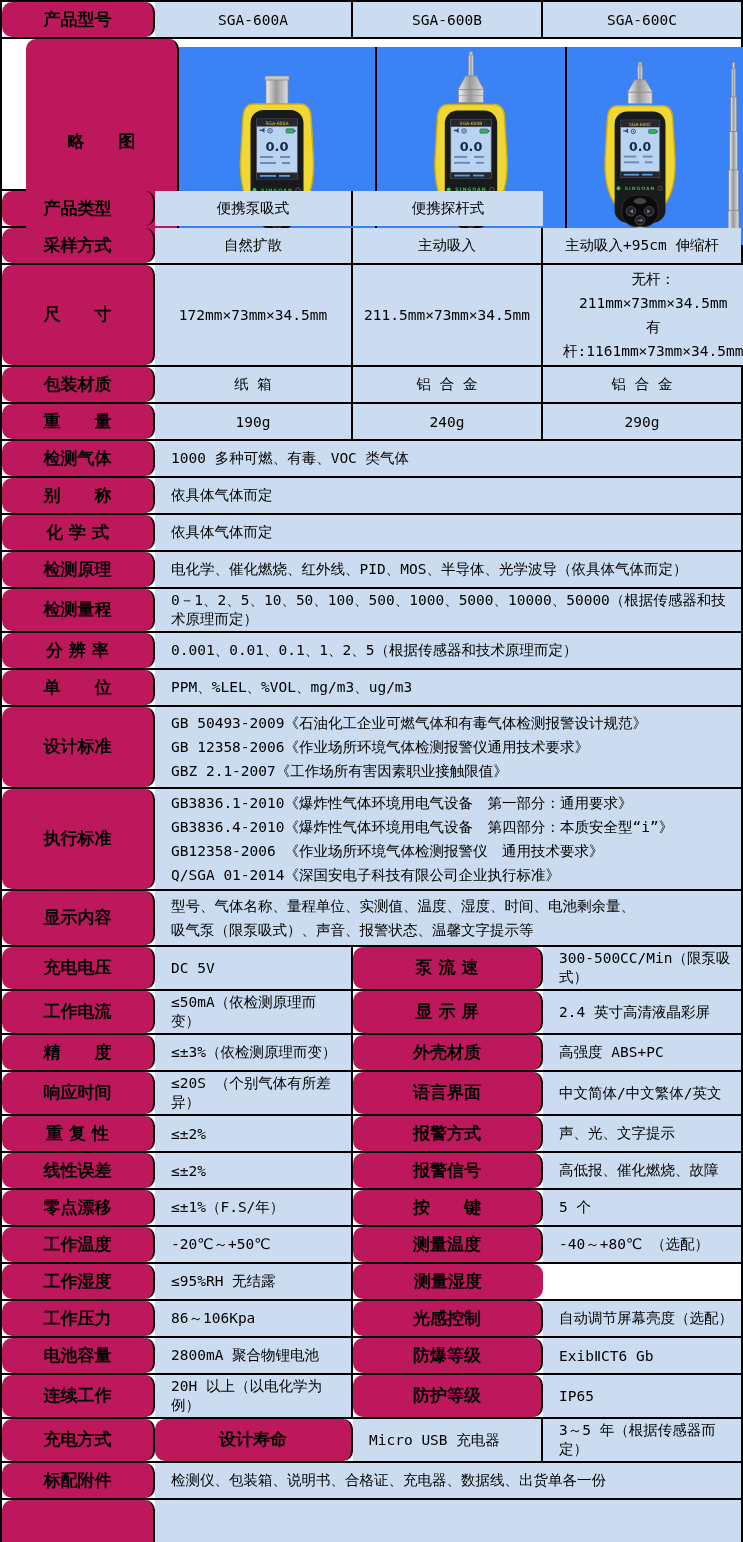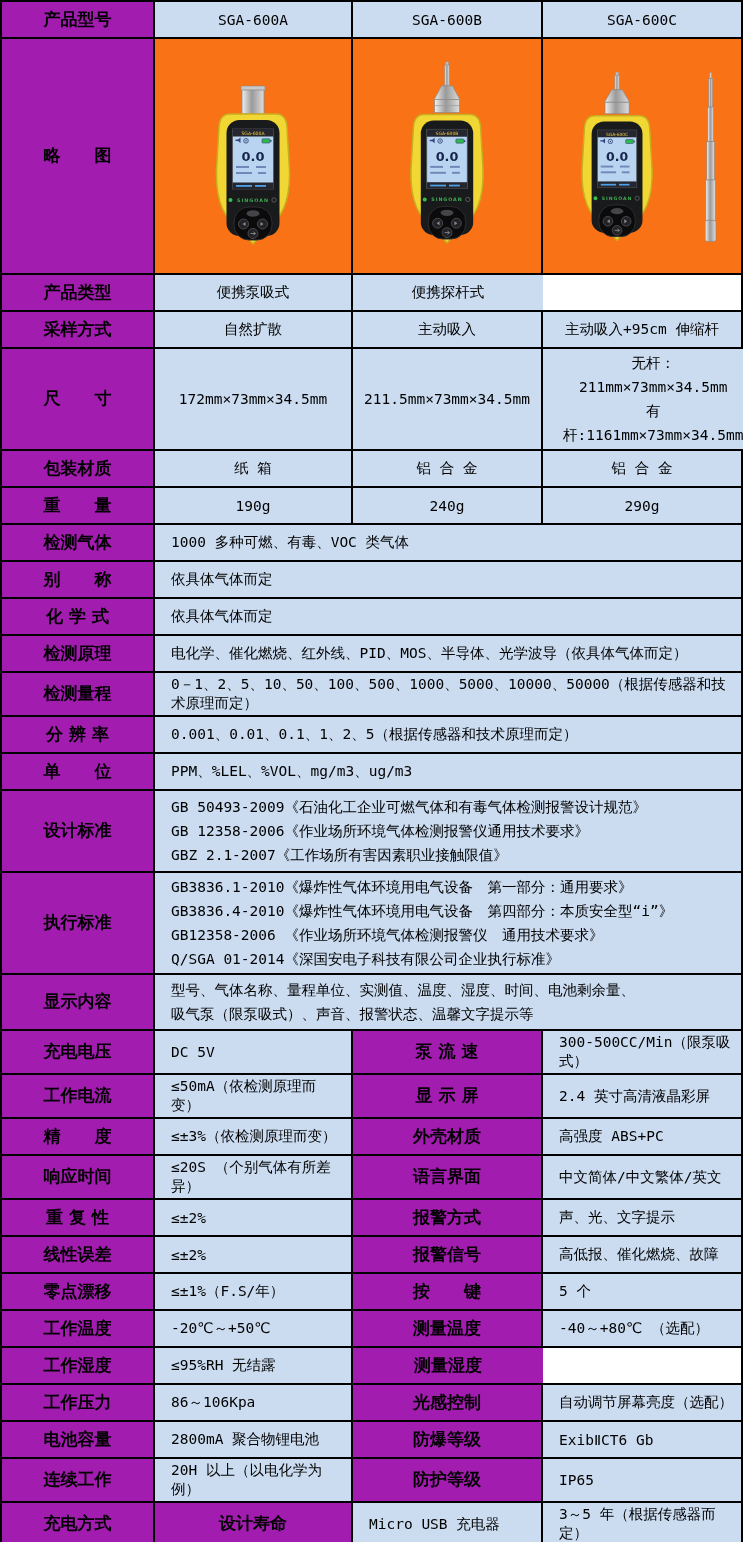--- a/index.html
+++ b/index.html
@@ -25,46 +25,48 @@
   .rf { grid-template-columns: 153px 1fr; }
   .cell {
     border-right: 2px solid #000;
     display: flex;
     align-items: center;
     justify-content: center;
     padding: 2px 4px;
   }
   .cell:last-child { border-right: none; }
   .label {
-    background: #a21caf;
+    background: #be185d;
     font-weight: bold;
     font-size: 17px;
     text-align: center;
     line-height: 1.25;
+    border-radius: 10px;
   }
   .val {
     background: #CBDCF1;
     font-family: "DejaVu Sans Mono", "DejaVu Sans", monospace;
     font-size: 14.5px;
   }
   .center { justify-content: center; text-align: center; }
   .left { justify-content: flex-start; text-align: left; padding-left: 16px; padding-right: 8px; }
   .stack {
     flex-direction: column;
     align-items: flex-start;
     justify-content: center;
   }
   .stack > div { line-height: 24px; }
   .photo {
-    background: #f97316;
+    background: #3b82f6;
     padding: 3px;
     align-items: center;
     justify-content: center;
-  }
-  .photo-row { height: 236px; }
+    margin-top: 8px;
+  }
+  .photo-row { height: 152px; padding-left: 24px; }
   .size-row { min-height: 56px; }
   .size-row .stack > div { line-height: 24px; }
   .h82 { min-height: 82px; }
   .h101 { min-height: 101px; }
   .h56 { min-height: 56px; }
   .h90 { min-height: 90px; }
   .label.stack { align-items: center; justify-content: center; }
   svg text { font-family: "DejaVu Sans", sans-serif; }
 </style>
 </head>

